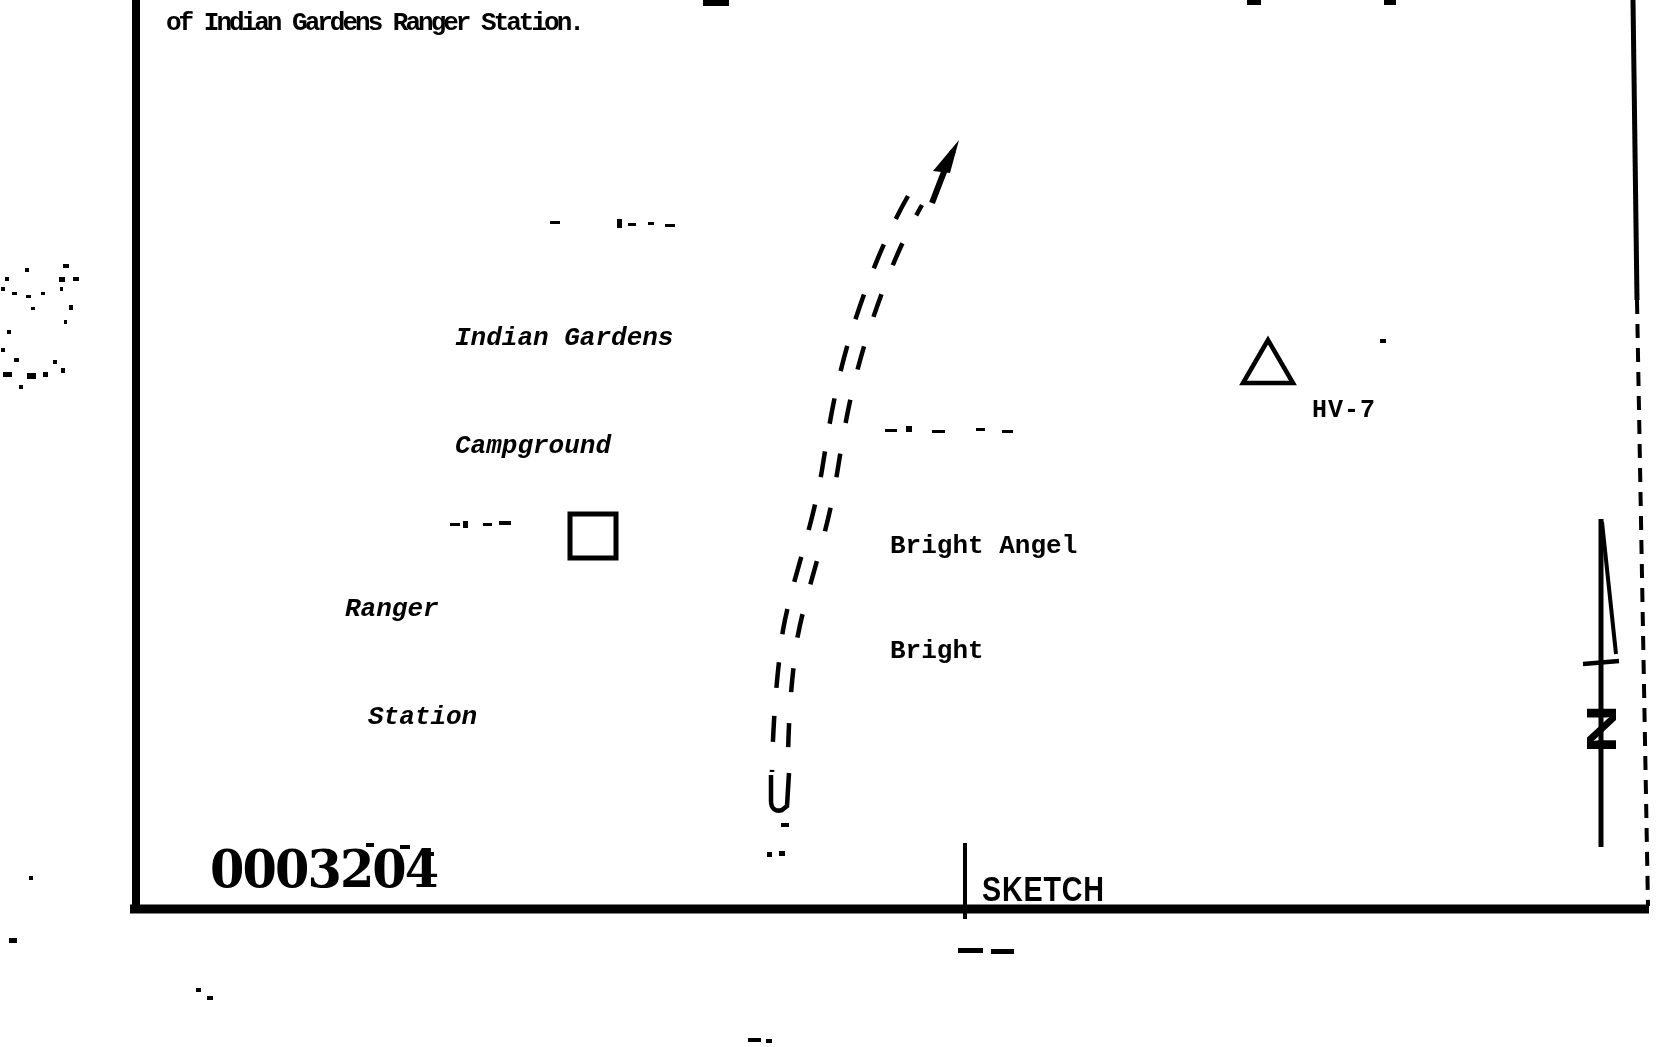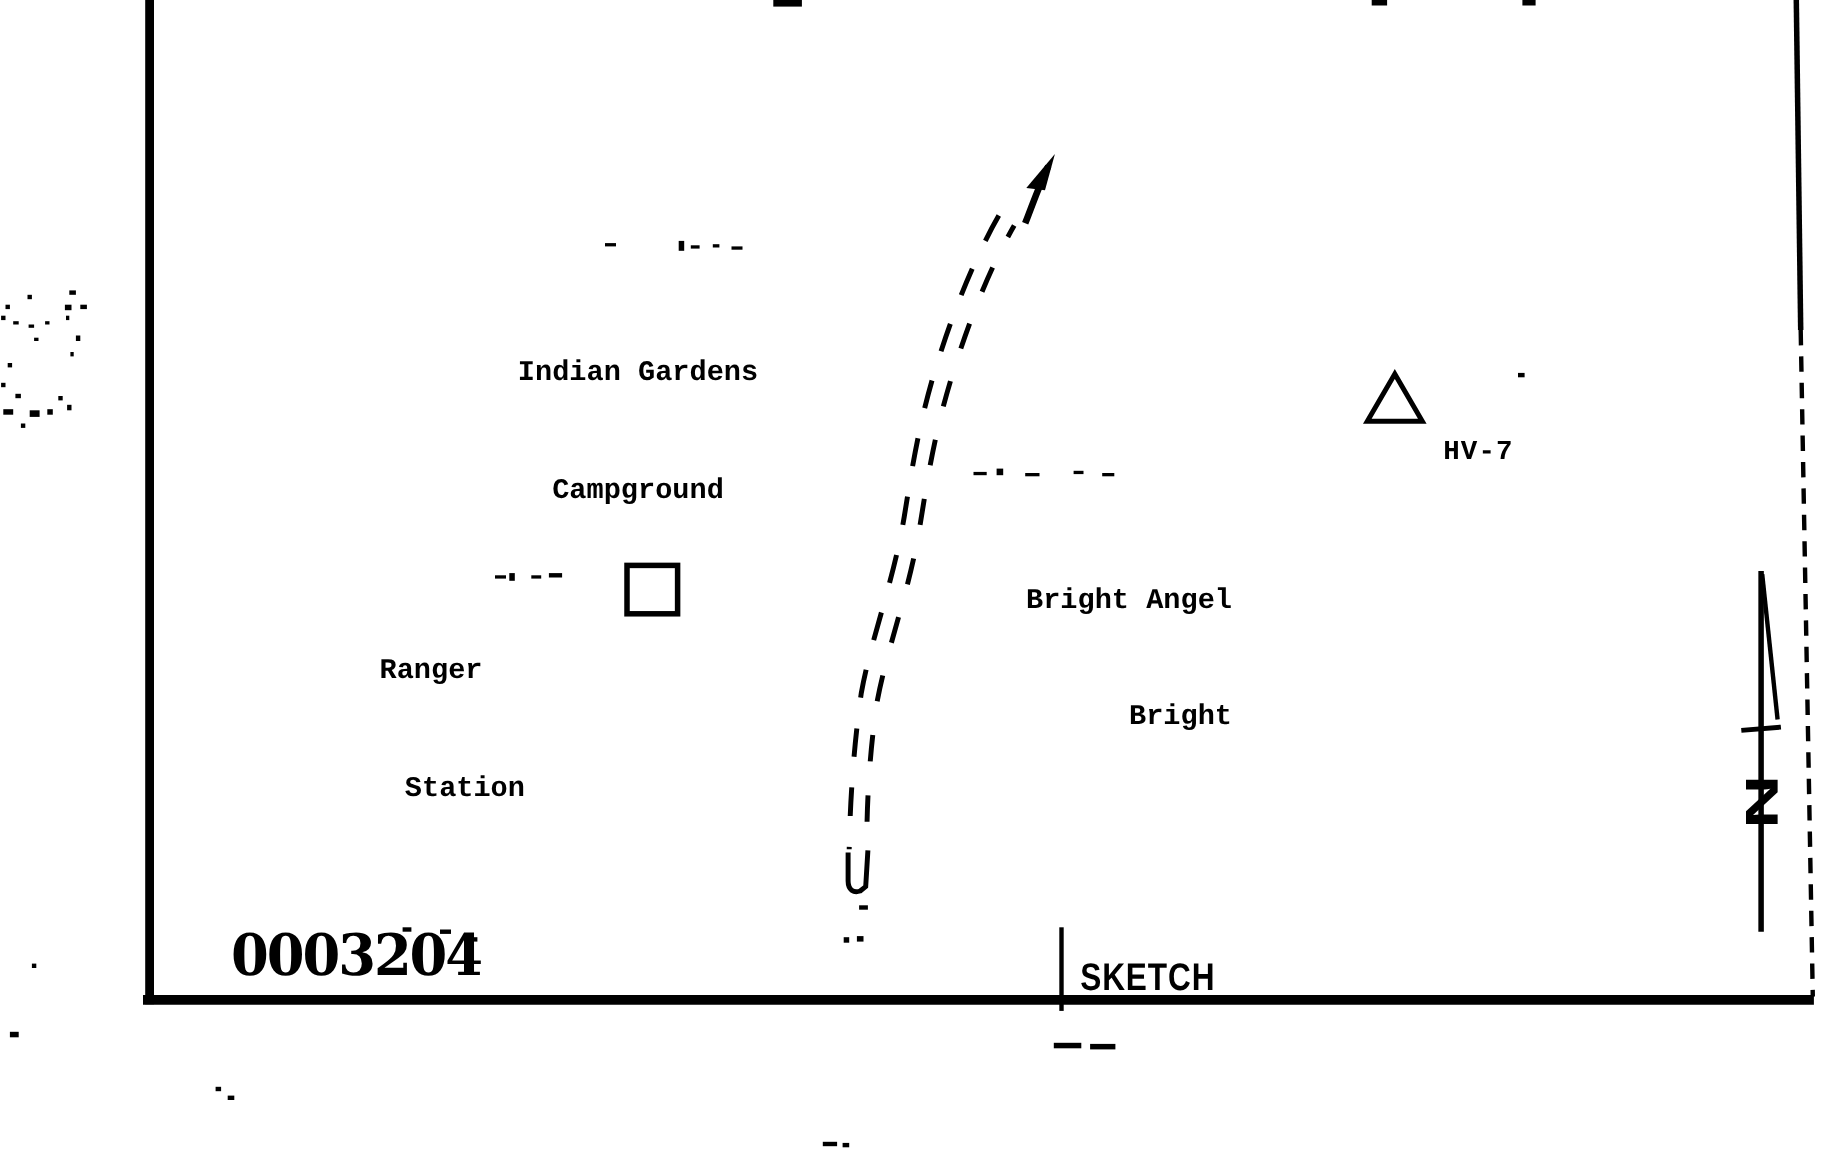--- a/index.html
+++ b/index.html
@@ -3,23 +3,23 @@
 <meta charset="utf-8">
 <style>
   html,body{margin:0;padding:0;background:#ffffff;}
   .page{
     position:relative;width:1680px;height:1047px;background:#ffffff;
     overflow:hidden;color:#000;font-family:"Liberation Mono",monospace;
   }
   svg.overlay{position:absolute;left:0;top:0;width:1680px;height:1047px;}
   .t{position:absolute;font-weight:bold;white-space:pre;color:#000;}
   .header-text{left:166px;top:6px;font-size:26px;letter-spacing:-3px;line-height:34px;}
-  .campground-label{left:455px;top:248px;width:250px;text-align:center;font-size:26px;line-height:36px;}
-  .trail-label{left:890px;top:459px;width:230px;text-align:right;font-size:26px;line-height:35px;}
-  .ranger-label{left:345px;top:519px;font-size:26px;line-height:36px;}
+  .campground-label{left:455px;top:248px;width:250px;text-align:left;font-size:26px;line-height:36px;font-style:italic;}
+  .trail-label{left:890px;top:459px;width:230px;text-align:left;font-size:26px;line-height:35px;}
+  .ranger-label{left:345px;top:519px;font-size:26px;line-height:36px;font-style:italic;}
   .ranger-label .r2{margin-left:23px;}
   .hv7-label{left:1312px;top:350px;font-size:25px;letter-spacing:1px;margin-top:46px;}
   .figure-number{
     left:210px;top:842px;font-family:"DejaVu Serif",serif;font-size:52px;
     letter-spacing:-2px;transform:scaleX(0.95);transform-origin:left top;line-height:54px;
   }
   .sketch-caption{
     left:982px;top:869px;font-family:"Liberation Sans",sans-serif;font-size:35px;
     letter-spacing:1px;transform:scaleX(0.82);transform-origin:left top;line-height:40px;
   }
@@ -109,20 +109,21 @@
         <rect x="991" y="949" width="23" height="5"></rect>
       <rect x="9" y="938" width="8" height="5"></rect>
         <rect x="29" y="876" width="4" height="4"></rect>
       <rect x="196" y="988" width="5" height="4"></rect>
         <rect x="207" y="996" width="6" height="4"></rect>
       <rect x="748" y="1038" width="13" height="4"></rect>
         <rect x="766" y="1039" width="6" height="4"></rect>
     </g>
   </svg>
 
+  <div class="t header-text">of Indian Gardens Ranger Station.</div>
 
   <div class="t campground-label">
     <div>Indian Gardens</div>
     <div>Campground</div>
   </div>
 
   <div class="t trail-label">
     <div>Bright Angel</div>
     <div>Bright</div>
   </div>

